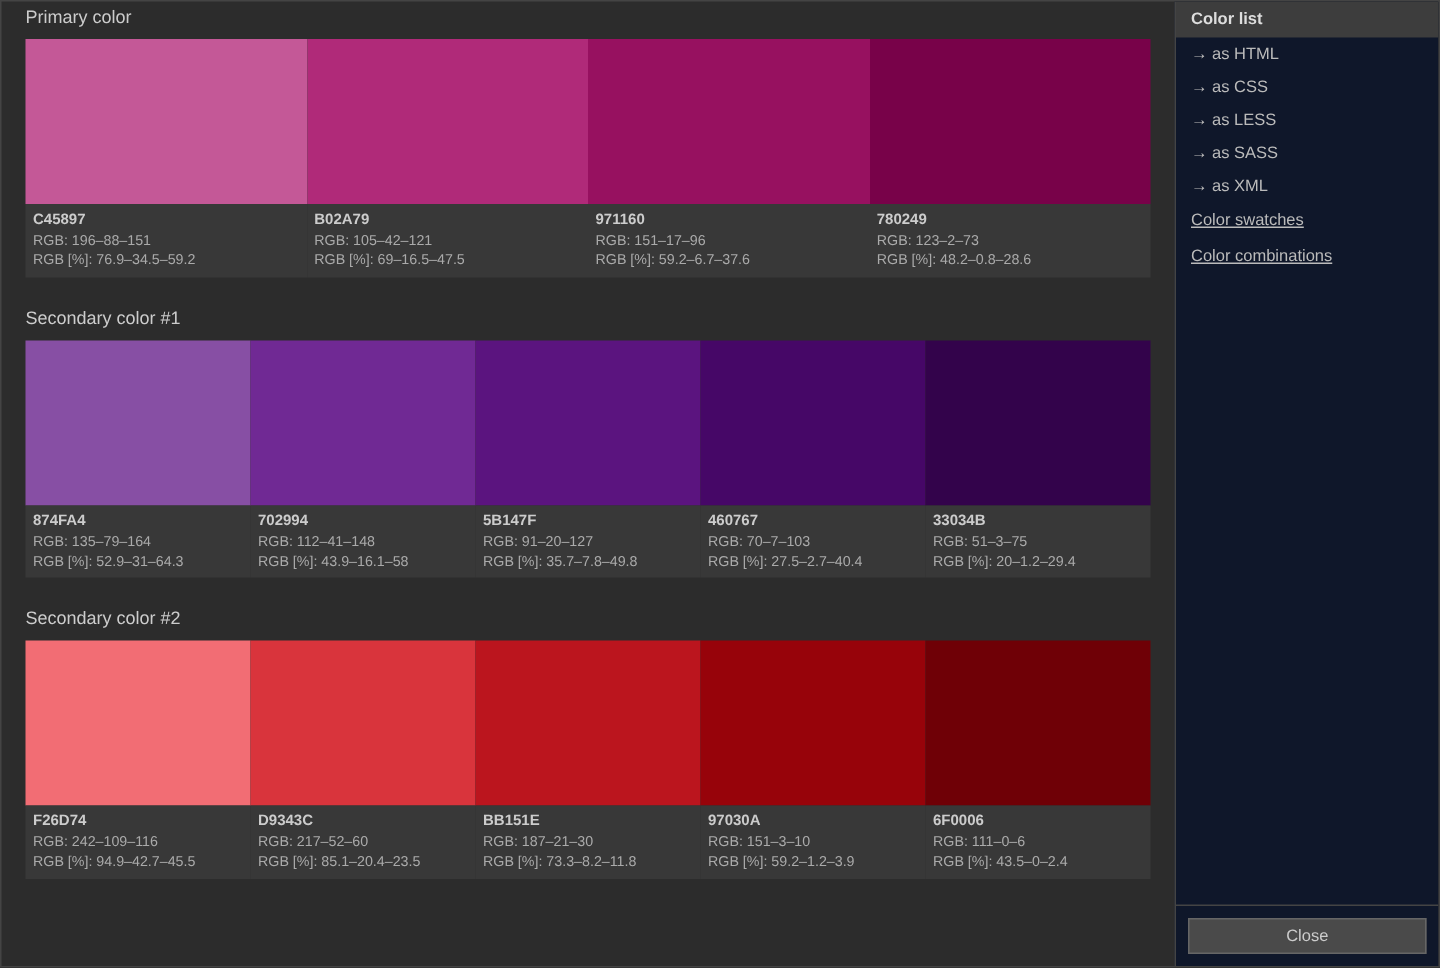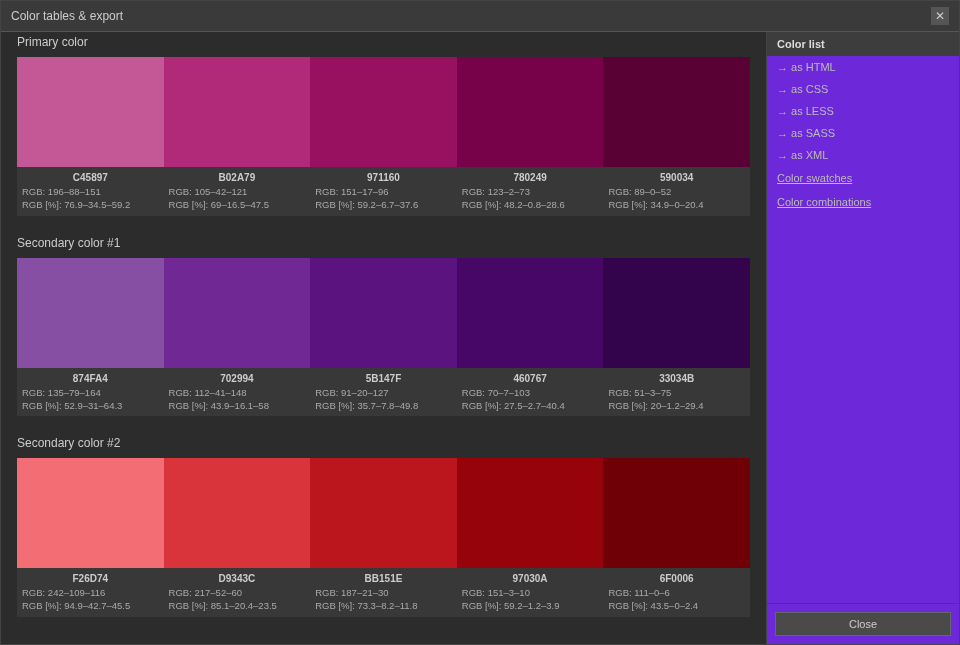--- a/index.html
+++ b/index.html
@@ -52,22 +52,22 @@
       display: flex;
       flex: 1;
       overflow: hidden;
     }
     .main-area {
       flex: 1;
       overflow-y: auto;
       padding: 3px 16px;
     }
     .sidebar {
-      width: 193px;
-      background: #6d28d9;
+      width: 176px;
+      background: #0f172a;
       border-left: 1px solid #444;
       display: flex;
       flex-direction: column;
       padding: 0;
     }
     .sidebar-section-title {
       background: #3d3d3d;
       color: #ddd;
       padding: 6px 10px;
       font-size: 11px;
@@ -127,31 +127,26 @@
       background: #383838;
       padding: 4px 5px;
       font-size: 9.5px;
       color: #aaa;
       line-height: 1.4;
     }
     .swatch-hex {
       color: #ccc;
       font-size: 10px;
       font-weight: bold;
-      text-align: center;
     }
   </style>
 </head>
 <body>
 
 <div class="dialog">
-  <div class="title-bar">
-    <span class="title-bar-text">Color tables &amp; export</span>
-    <button class="close-x">✕</button>
-  </div>
   <div class="dialog-body">
     <div class="main-area" id="main-area">
     <div class="section">
           <div class="section-title">Primary color</div>
           <div class="swatches-row">
             <div class="swatch">
               <div class="swatch-color" style="background-color: rgb(196, 88, 151);"></div>
               <div class="swatch-info">
                 <div class="swatch-hex">C45897</div>
                 <div>RGB: 196–88–151</div>
@@ -173,28 +168,20 @@
                 <div>RGB: 151–17–96</div>
                 <div>RGB [%]: 59.2–6.7–37.6</div>
               </div>
             </div>
             <div class="swatch">
               <div class="swatch-color" style="background-color: rgb(120, 2, 73);"></div>
               <div class="swatch-info">
                 <div class="swatch-hex">780249</div>
                 <div>RGB: 123–2–73</div>
                 <div>RGB [%]: 48.2–0.8–28.6</div>
-              </div>
-            </div>
-            <div class="swatch">
-              <div class="swatch-color" style="background-color: rgb(89, 0, 52);"></div>
-              <div class="swatch-info">
-                <div class="swatch-hex">590034</div>
-                <div>RGB: 89–0–52</div>
-                <div>RGB [%]: 34.9–0–20.4</div>
               </div>
             </div>
           </div>
         </div>
         <div class="section">
           <div class="section-title">Secondary color #1</div>
           <div class="swatches-row">
             <div class="swatch">
               <div class="swatch-color" style="background-color: rgb(135, 79, 164);"></div>
               <div class="swatch-info">

